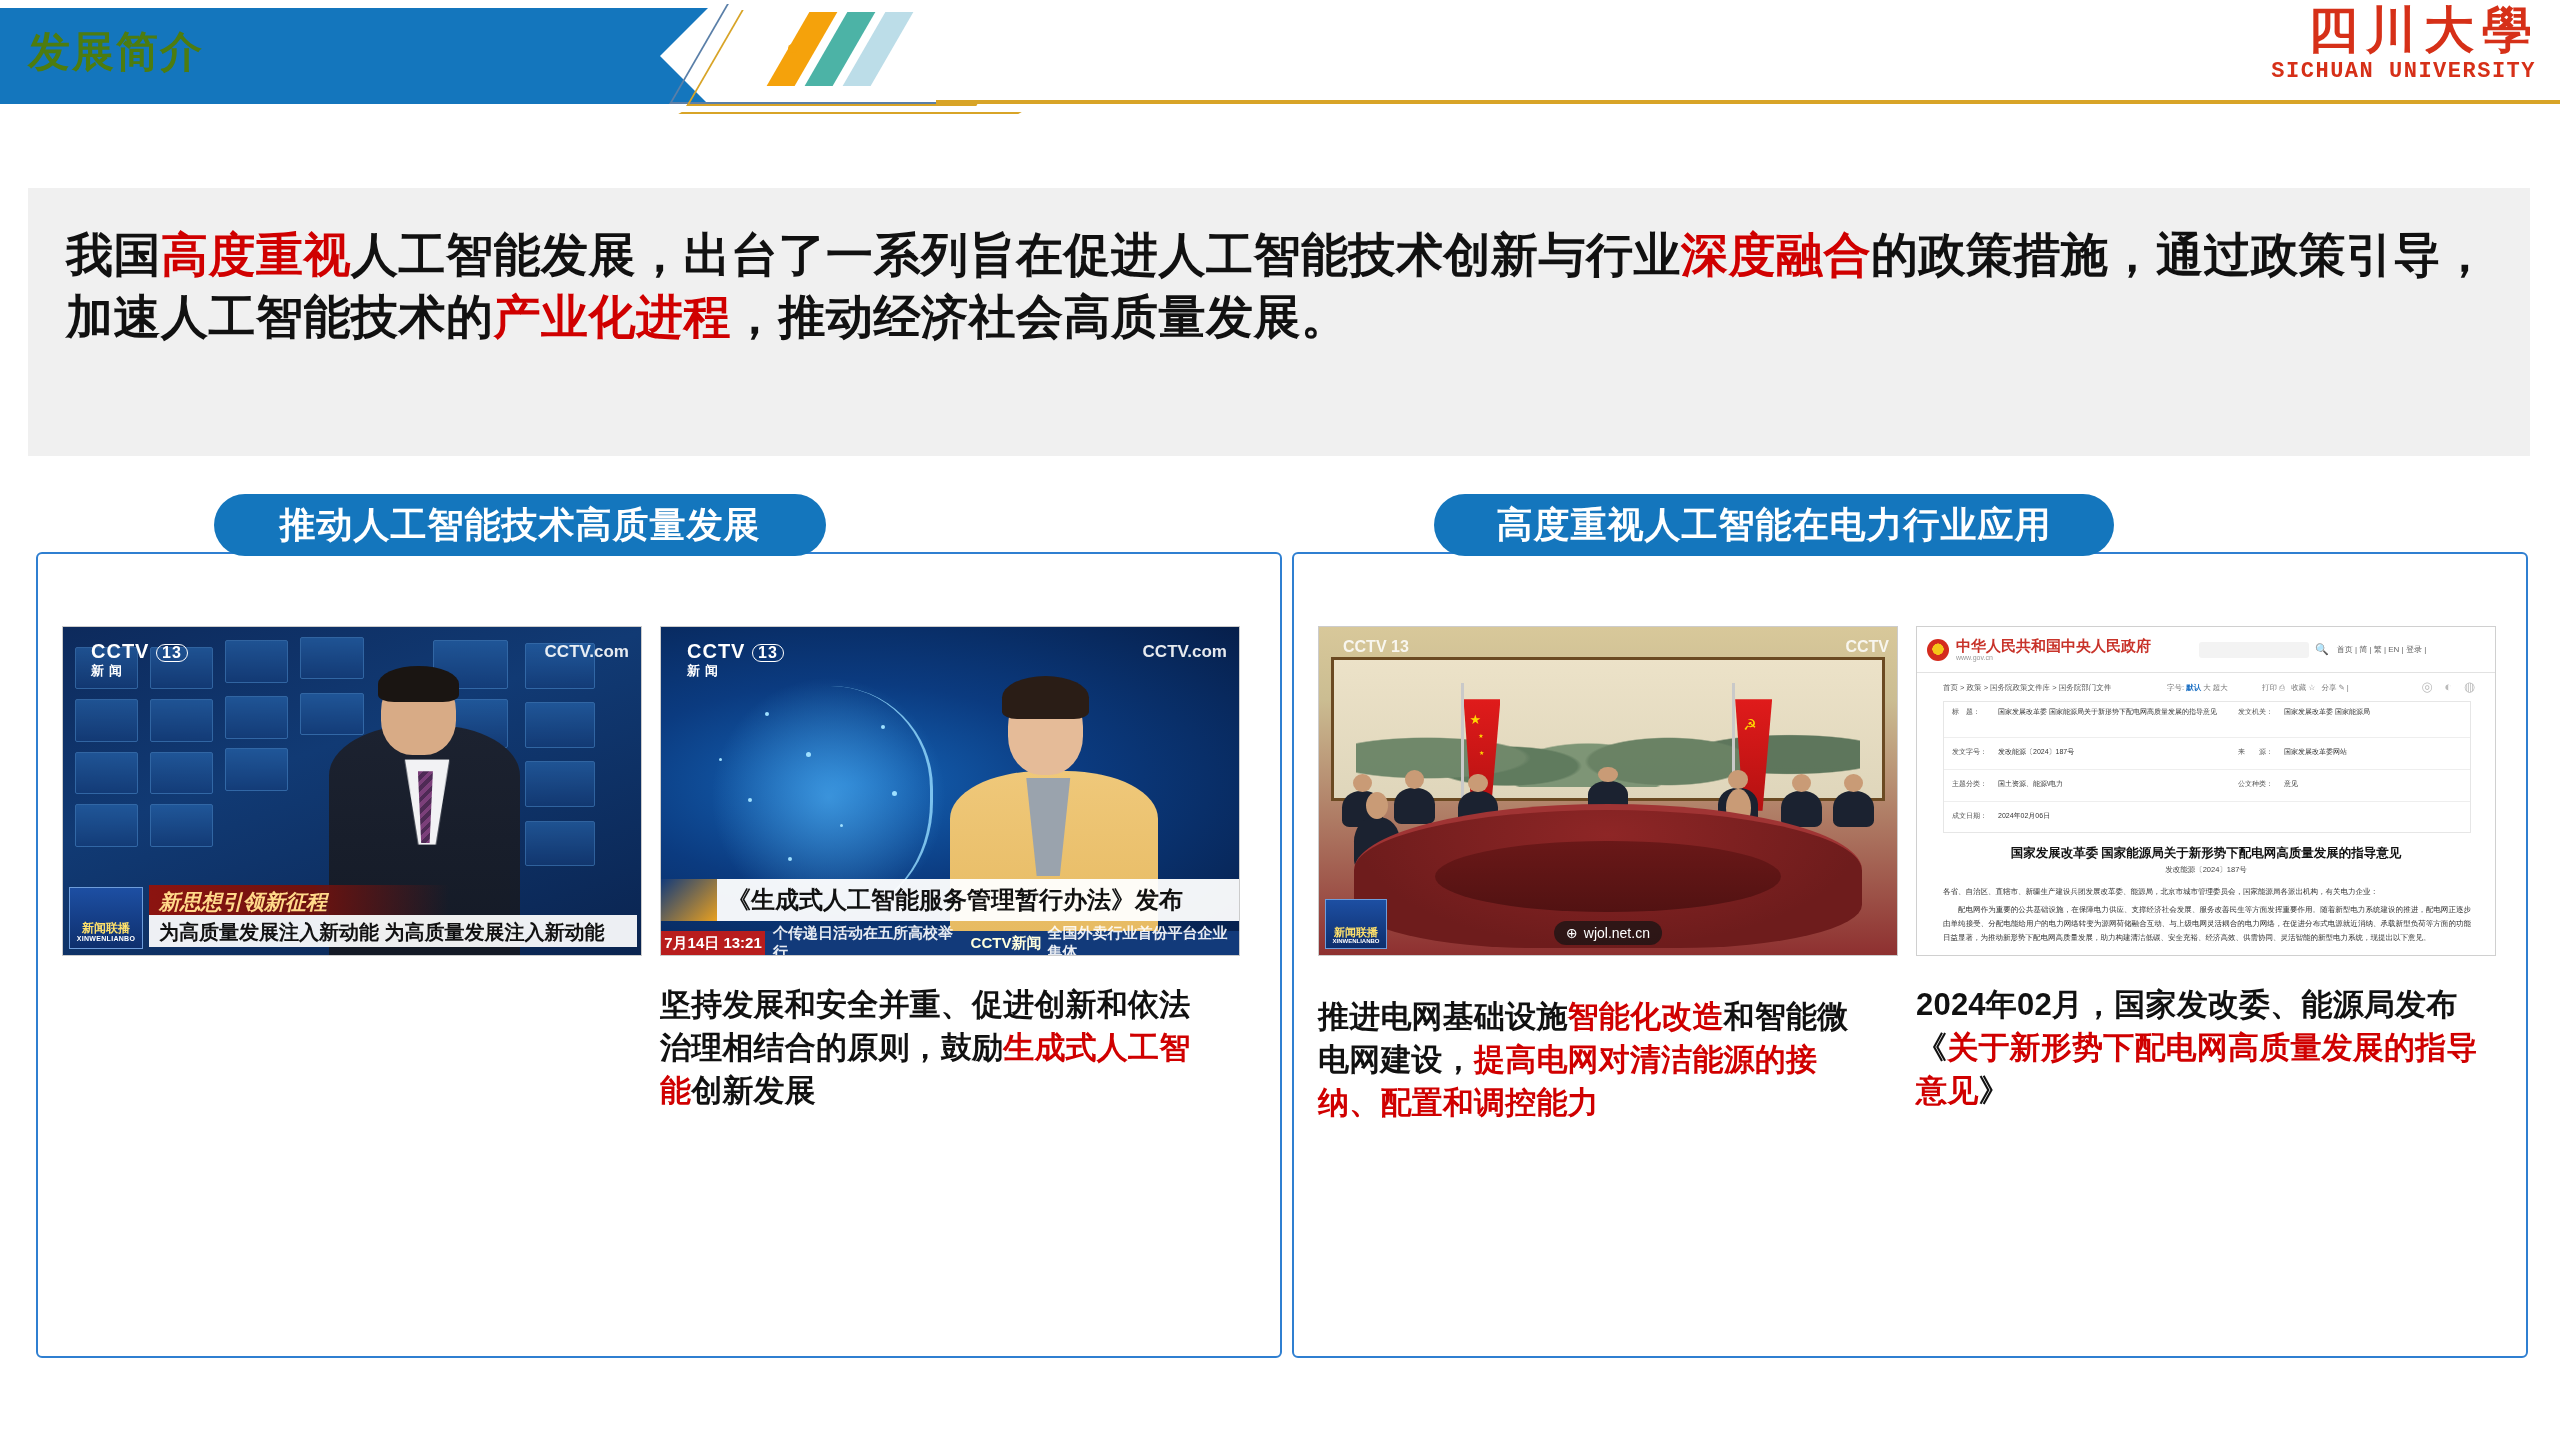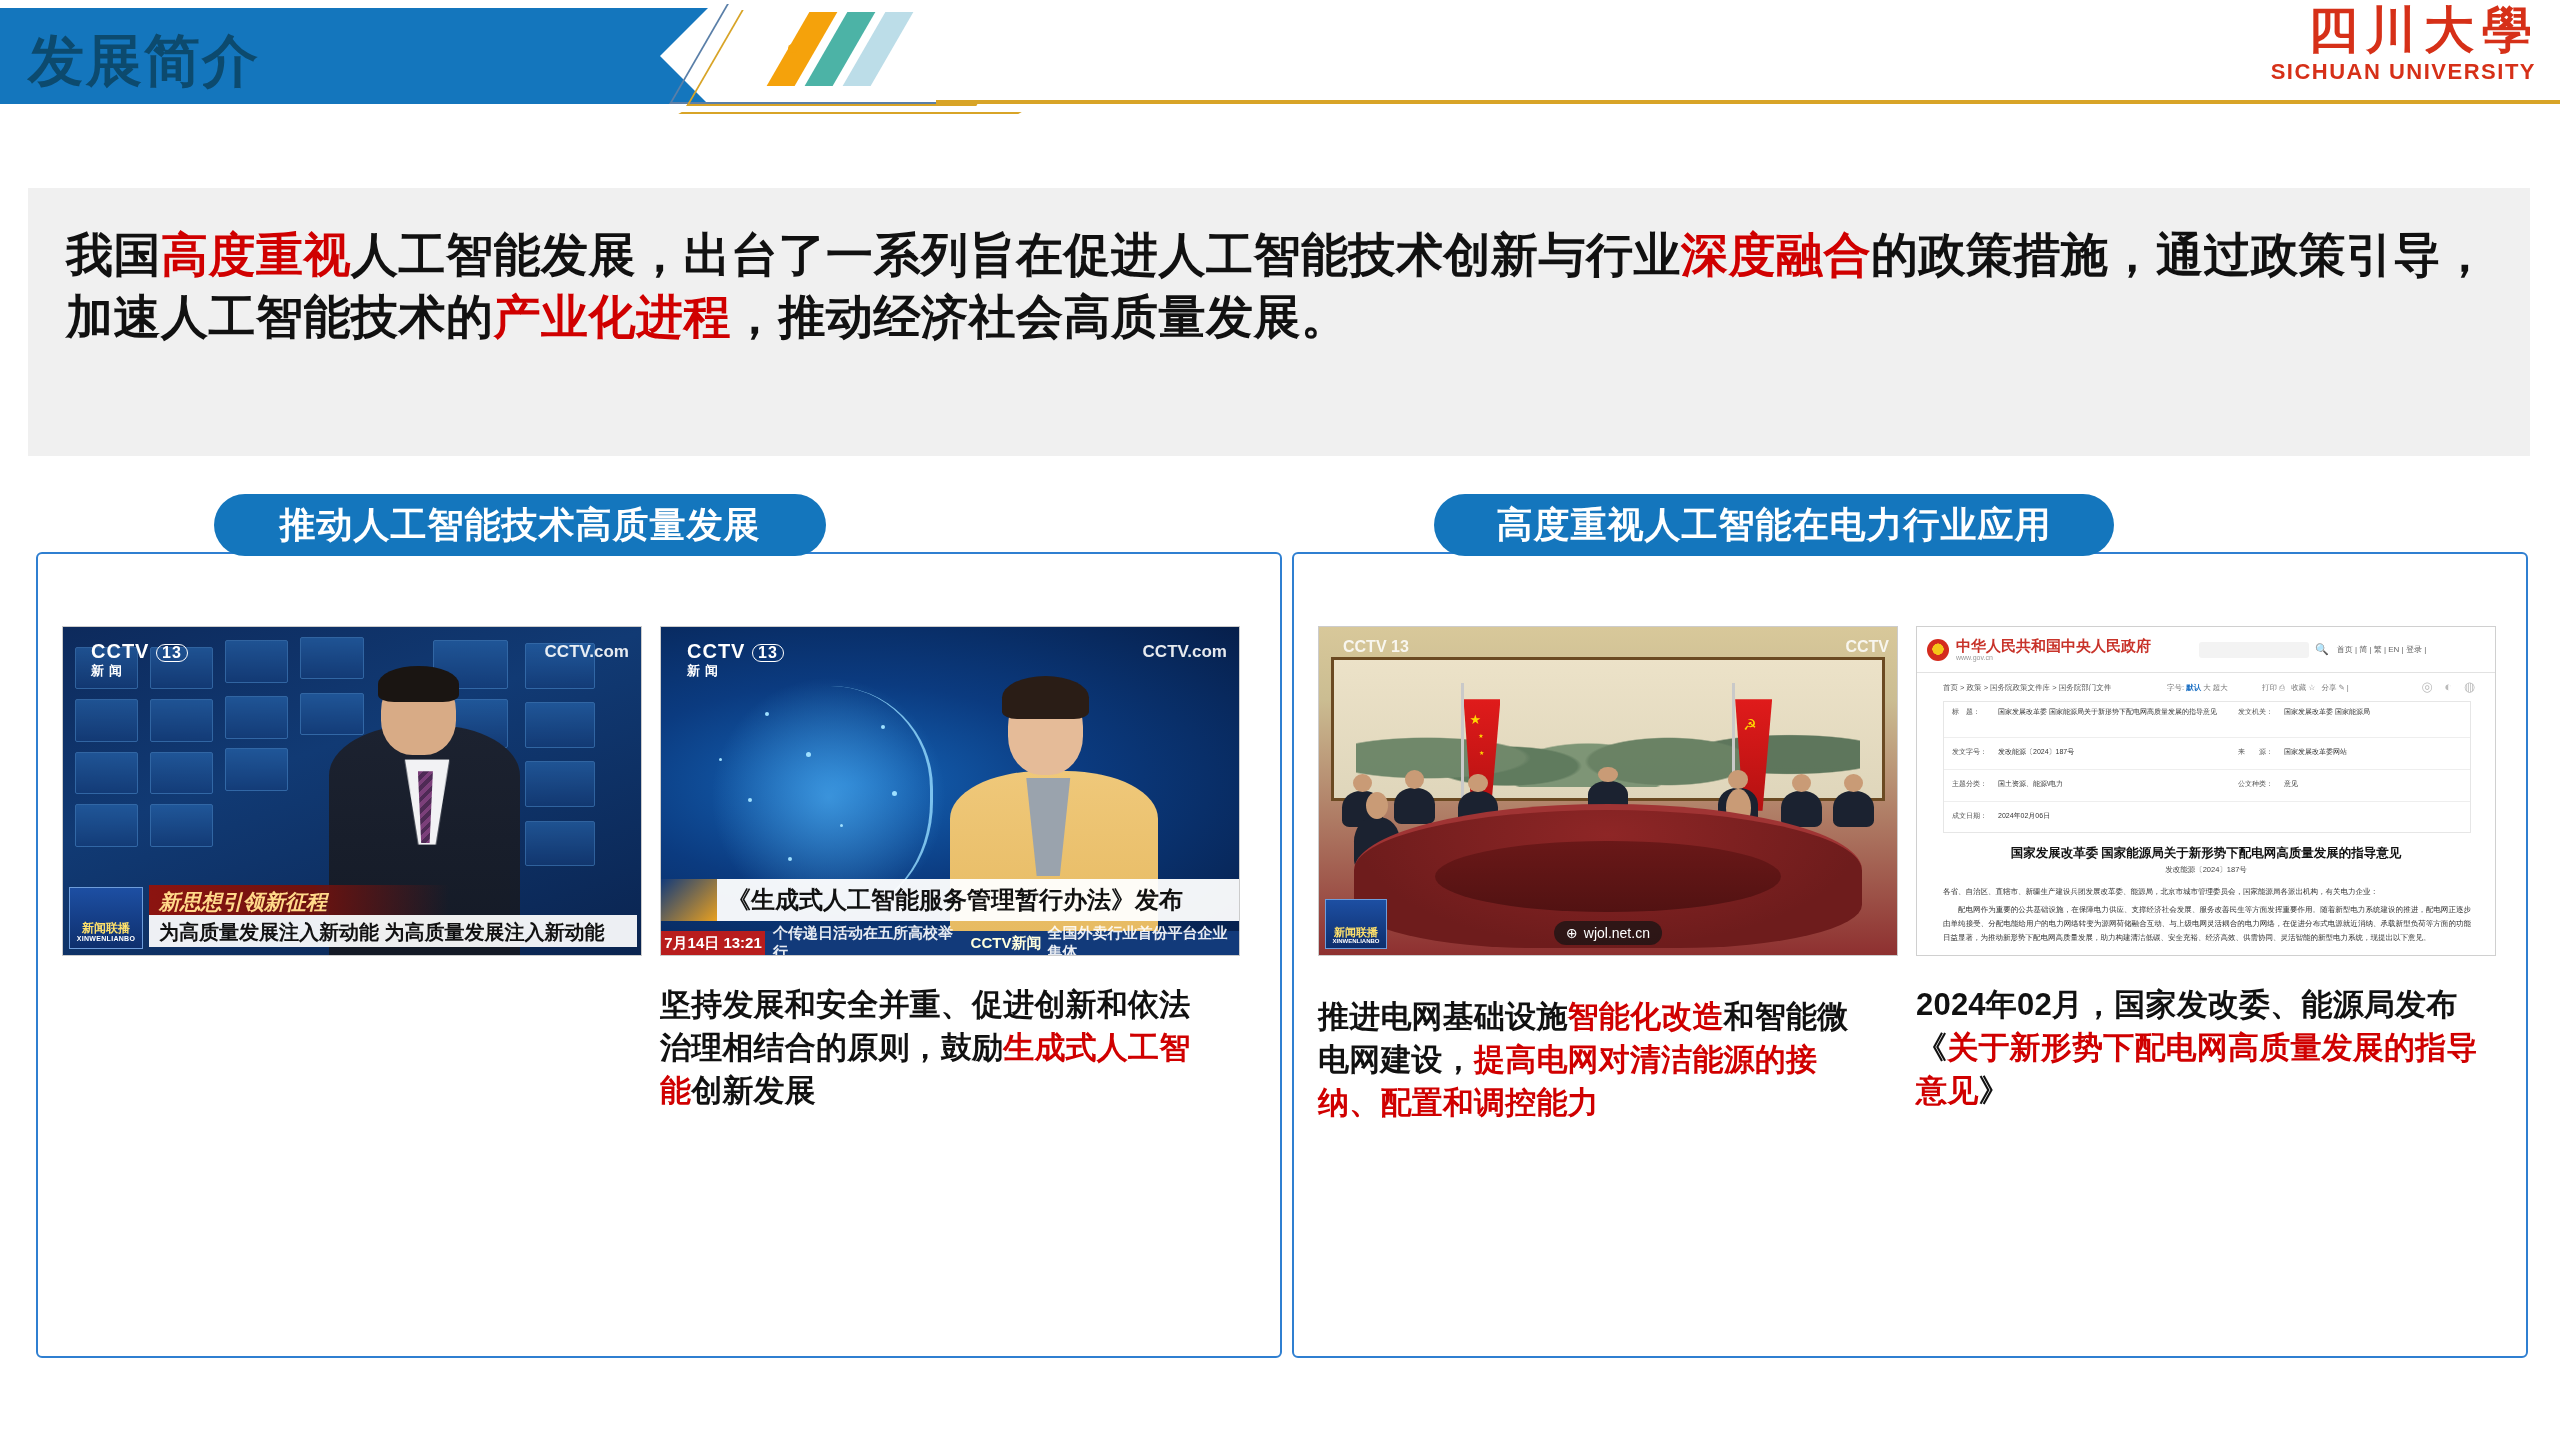--- a/index.html
+++ b/index.html
@@ -19,21 +19,21 @@
   }
   .header-bar::after{
     content:""; position:absolute; left:660px; top:0;
     width:0; height:0;
     border-top: 48px solid #1476bd;
     border-bottom: 48px solid #1476bd;
     border-right: 48px solid transparent;
   }
   .header-title {
     position: absolute; left: 28px; top: 24px;
-    font-size: 56px; font-weight: bold; color: #0c4a6e;
+    font-size: 42px; font-weight: bold; color: #4d7c0f;
     letter-spacing: 2px;
   }
   .deco { position:absolute; left: 640px; top: 0px; width: 560px; height: 130px; }
   .deco-out1{
     position:absolute; left:58px; top:4px; width:290px; height:100px;
     border-left: 2px solid #5a7fa8; border-bottom: 2px solid #5a7fa8;
     transform: skewX(-30deg);
   }
   .deco-out2{
     position:absolute; left:74px; top:10px; width:290px; height:96px;
@@ -56,21 +56,21 @@
   }
 
   
   .logo { position:absolute; right: 20px; top: 4px; width: 400px; height: 100px; text-align:right;}
   .logo-cn {
     font-family: "Liberation Serif", "DejaVu Serif", serif;
     font-size: 50px; font-weight: bold; color: #d63018;
     letter-spacing: 8px; line-height: 1.05;
   }
   .logo-en {
-    font-family: Liberation Sans, sans-serif;
+    font-family: Liberation Mono, monospace;
     font-size: 22px; font-weight: bold; color: #d63018;
     letter-spacing: 1.5px; margin-top: 2px; padding-right: 4px;
   }
 
   
   .intro {
     position: absolute; left: 28px; top: 188px;
     width: 2502px; height: 268px;
     background: #f0f0f0;
     padding: 36px 38px 0 38px;

